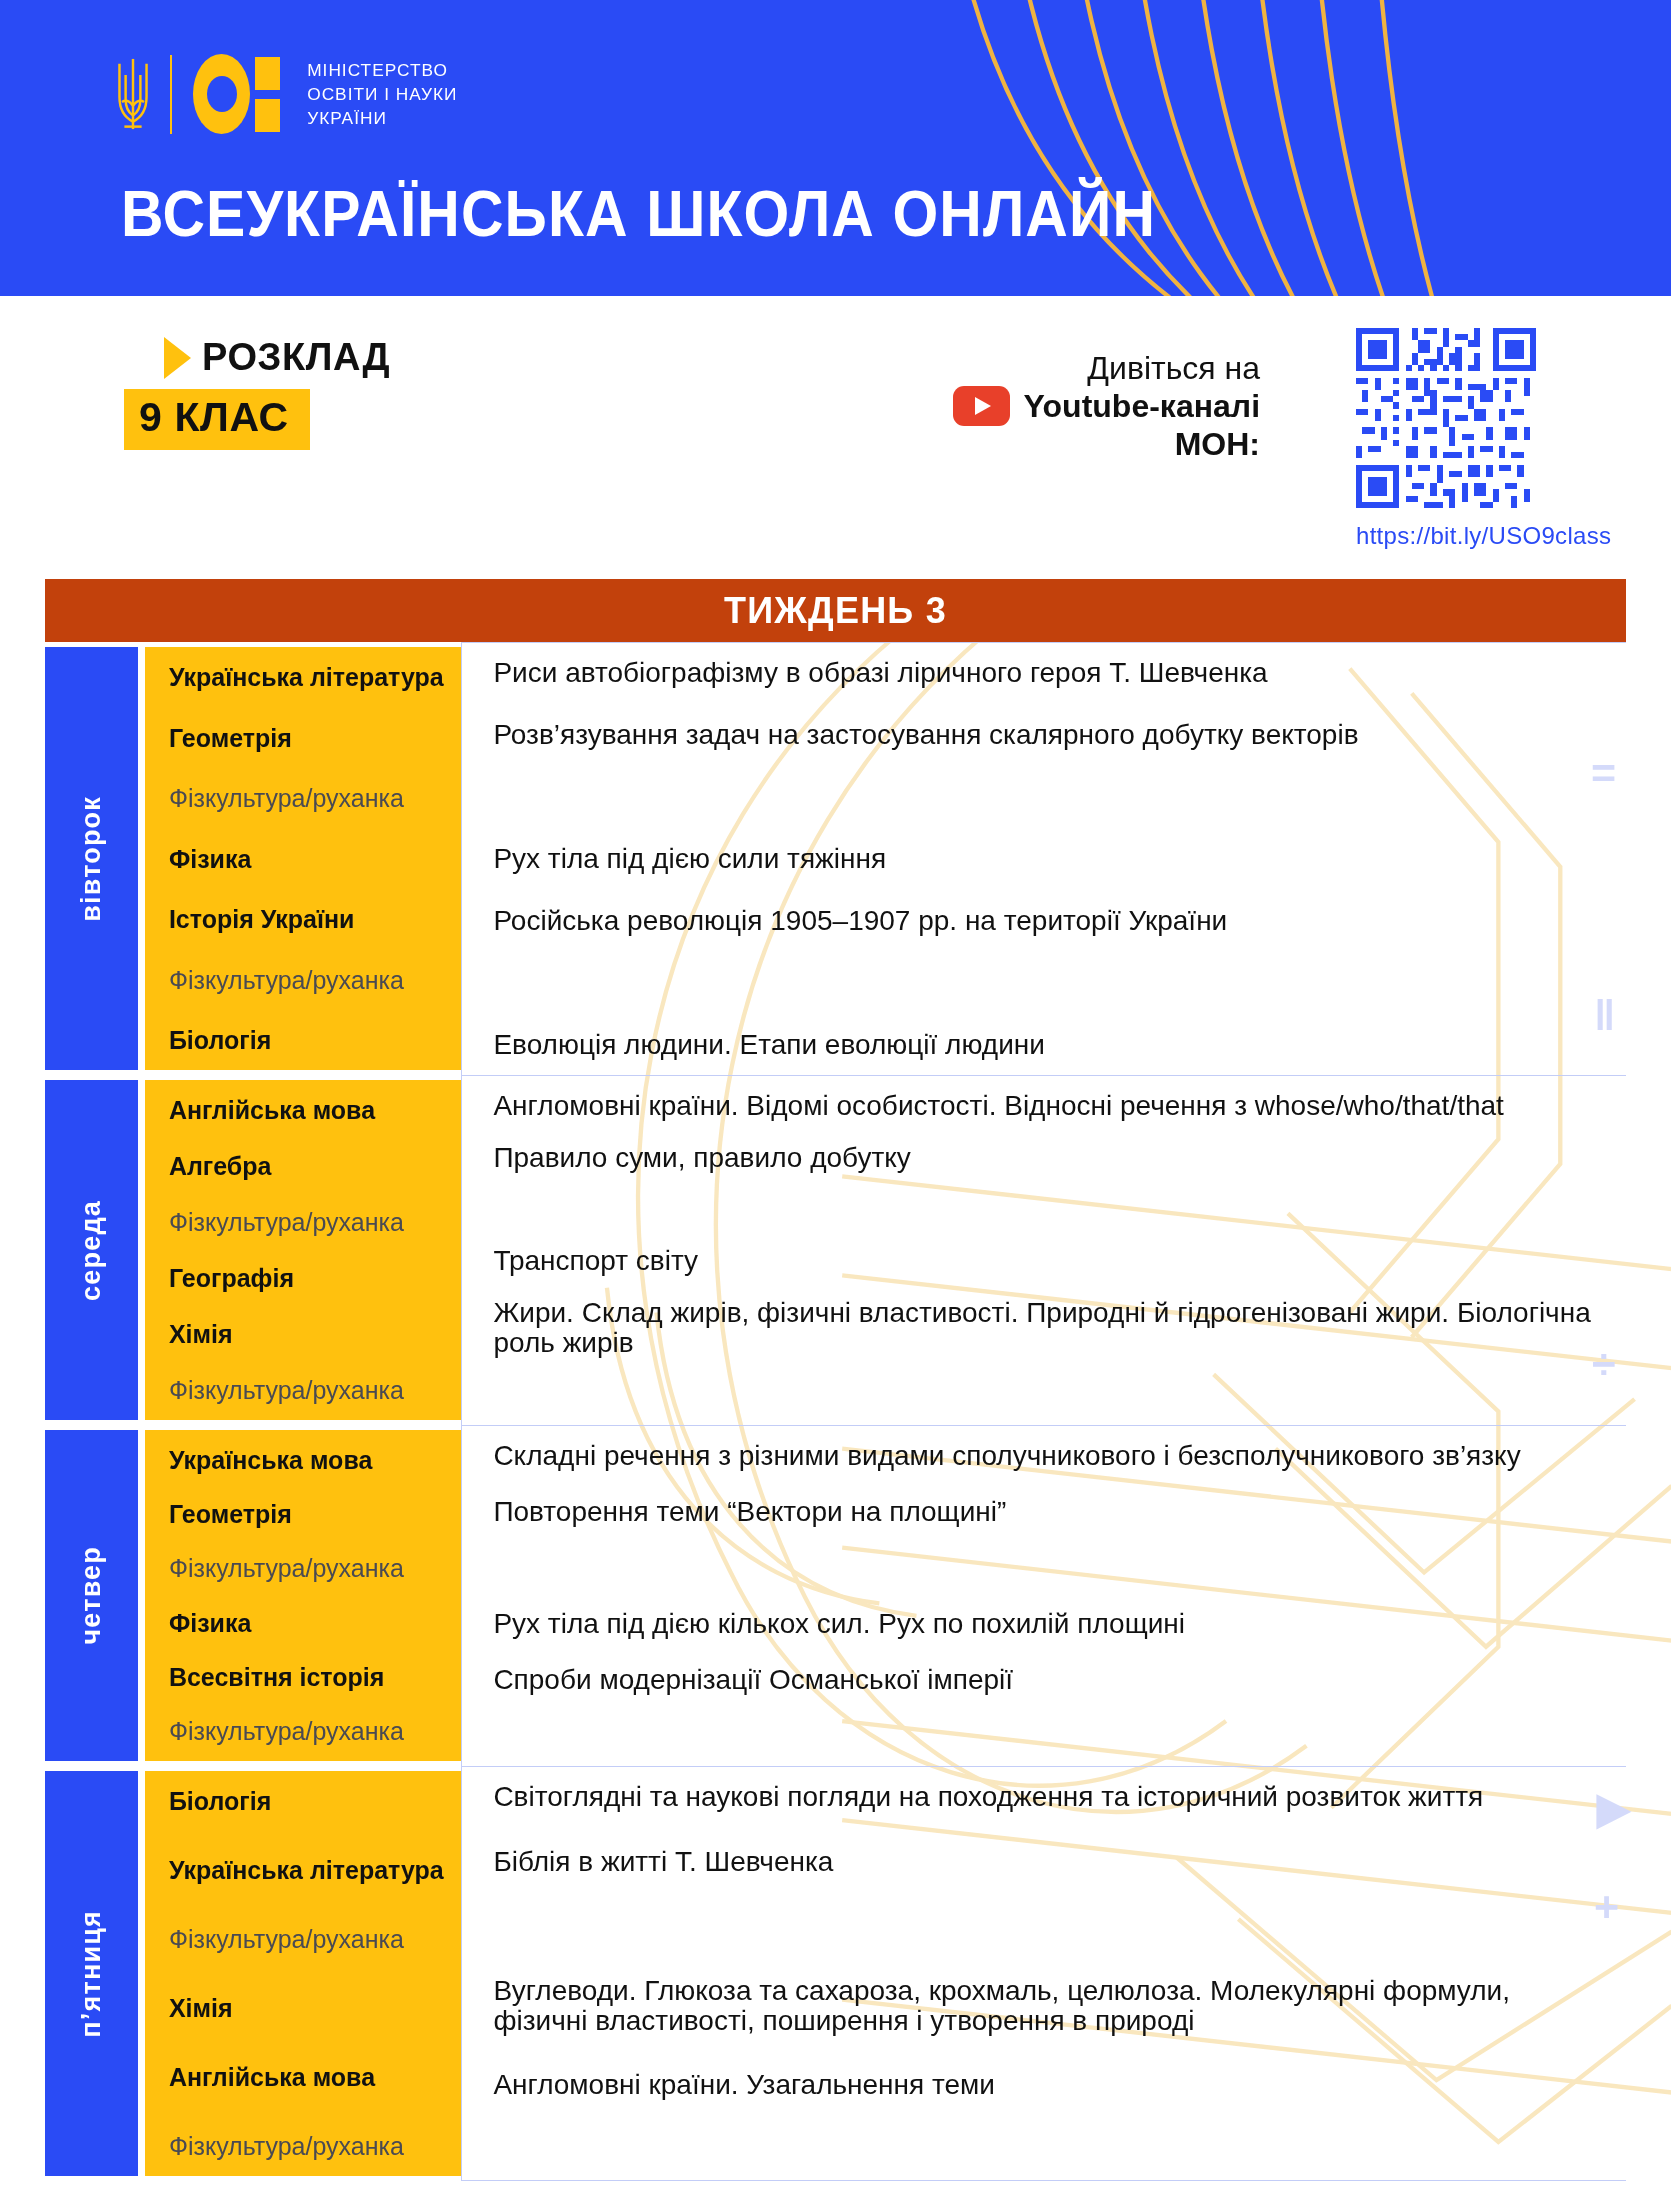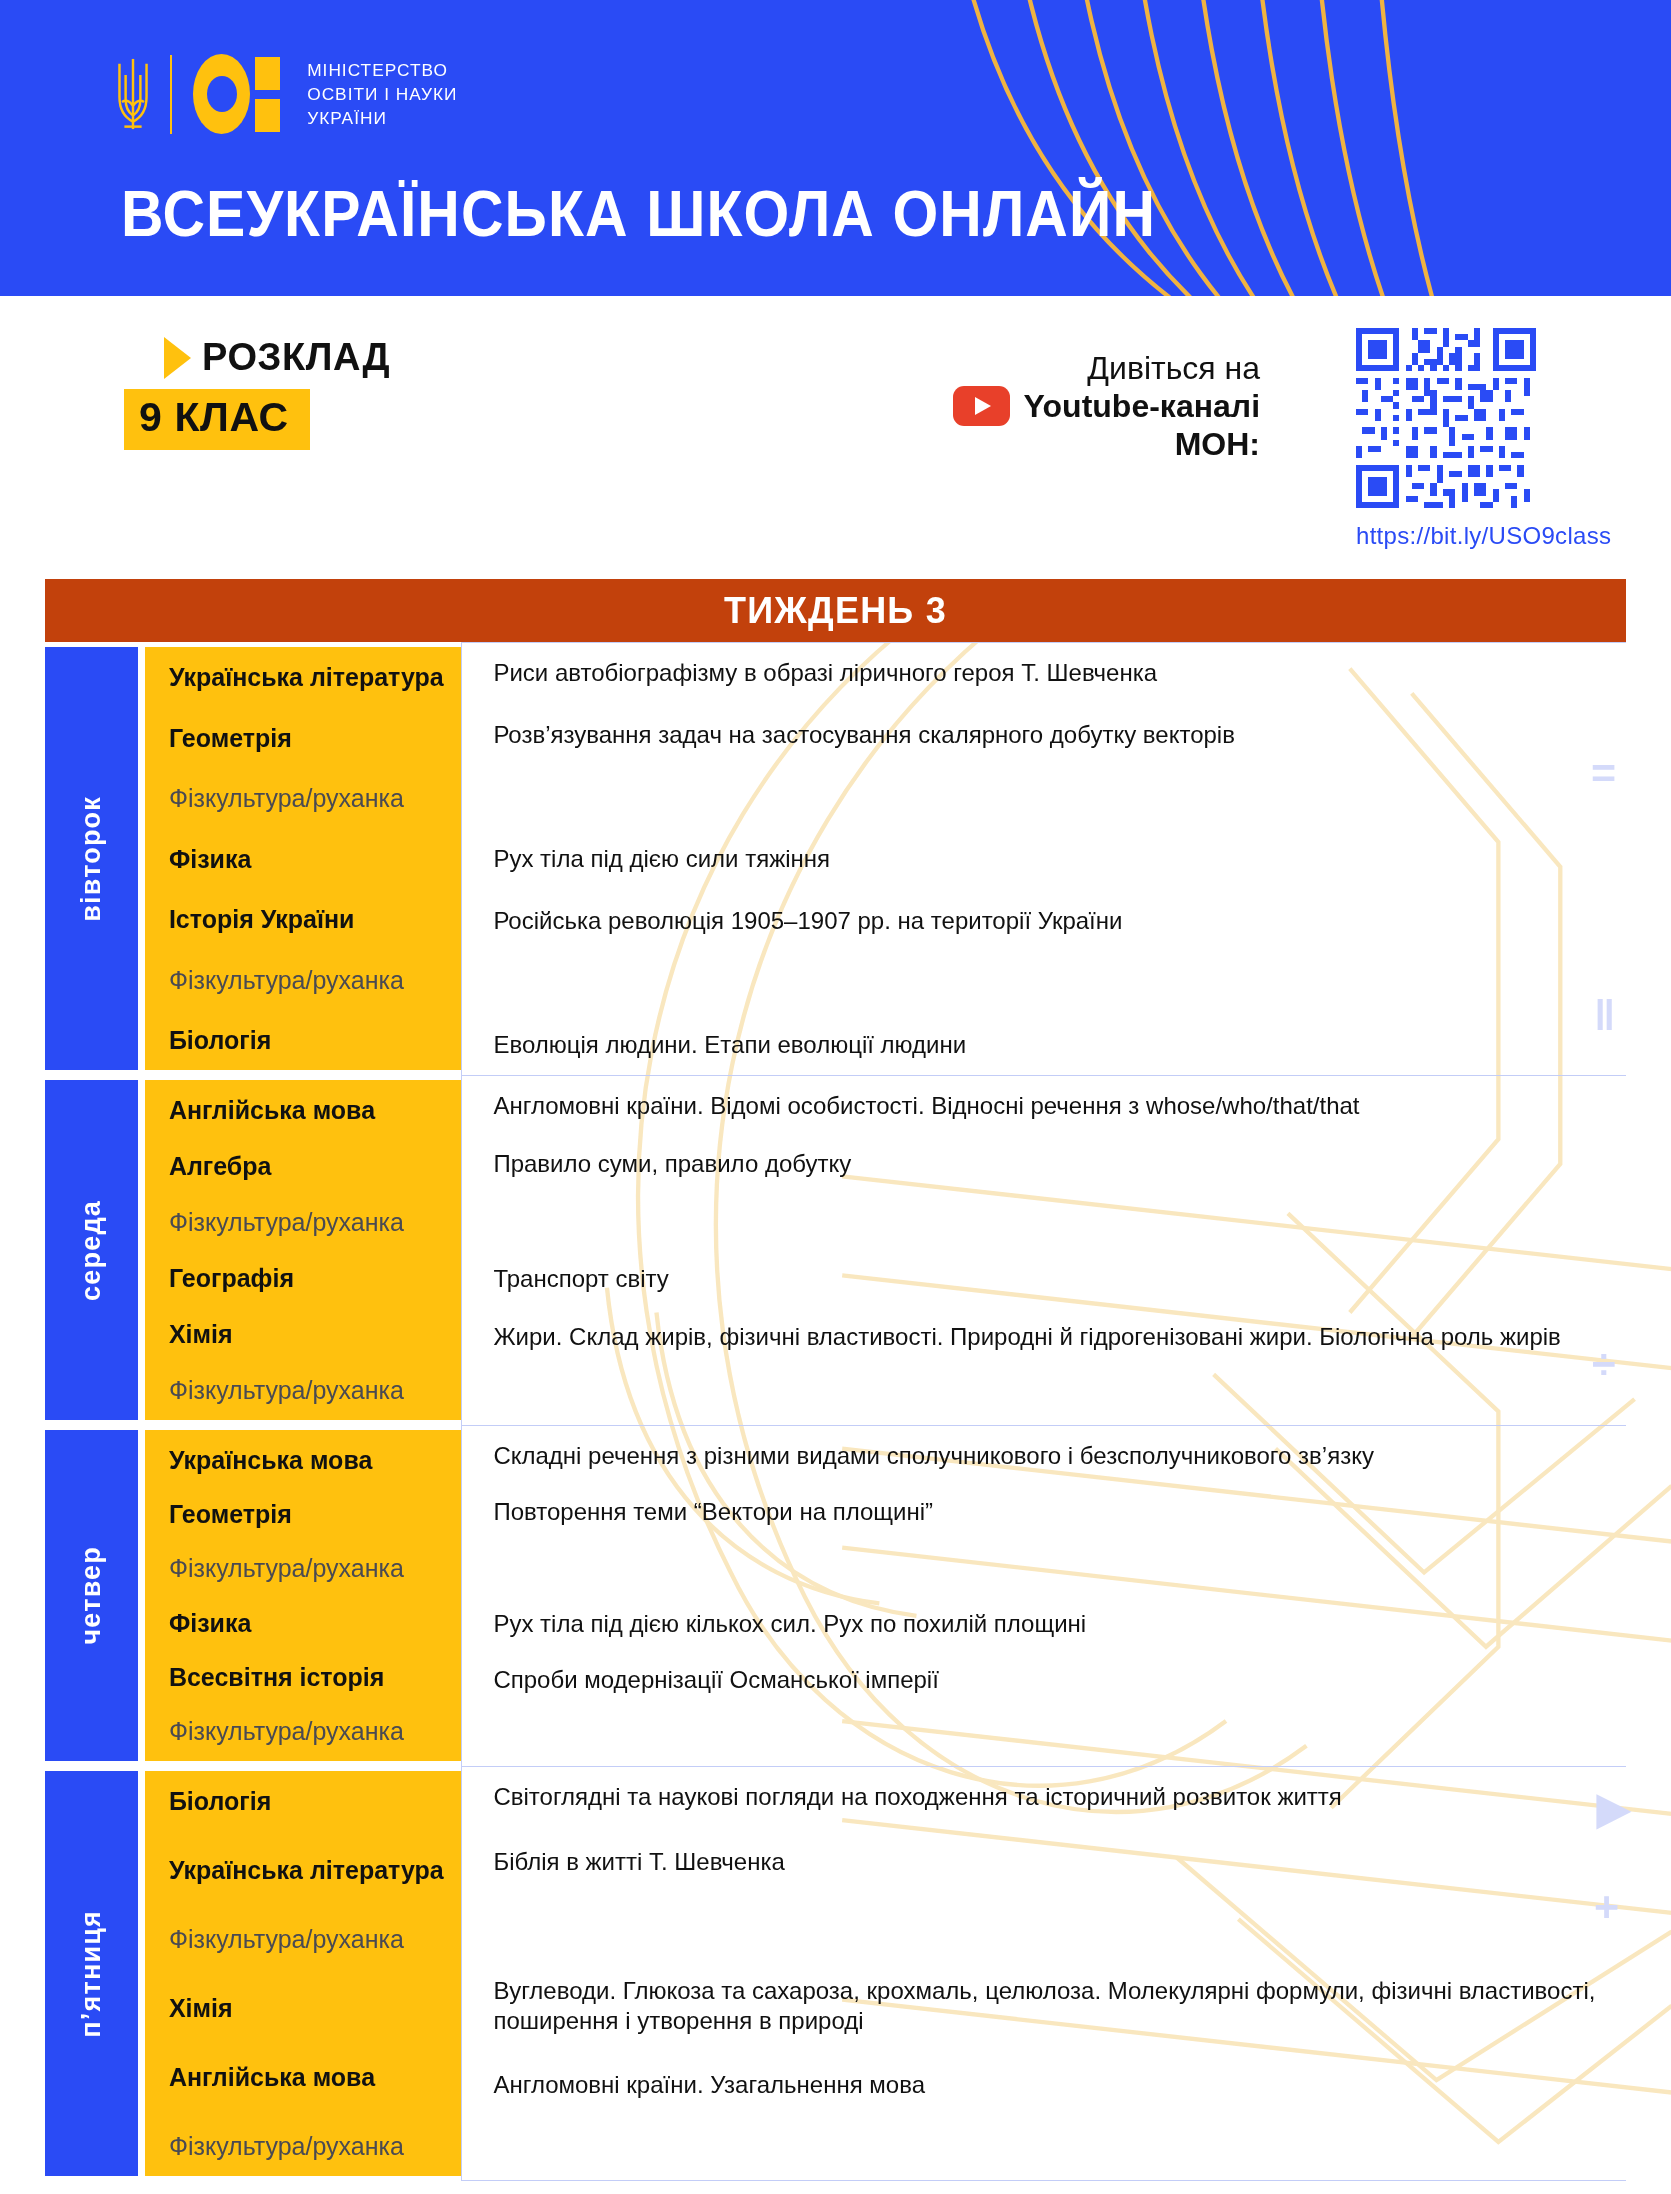--- a/index.html
+++ b/index.html
@@ -147,21 +147,21 @@
   .subject{ font-size:25px; font-weight:bold; color:#111; line-height:30px; }
   .subject.pe{ font-weight:normal; color:#4A4A52; }
 
   .topics{
     flex:1; border-left:1.2px solid #C3CDF7; border-top:1.2px solid #C3CDF7;
     padding:15px 27px 15px 31px;
     display:flex; flex-direction:column; justify-content:space-between;
     position:relative; z-index:2;
   }
   .day-row:last-child .topics{ border-bottom:1.2px solid #C3CDF7;gap:34px; }
-  .topic{ font-size:24px; color:#111; line-height:30px; }
+  .topic{ font-size:28px; color:#111; line-height:30px; }
   .topic.empty{ min-height:30px; }
 
   
   .decor{ position:absolute; left:0; top:582px; width:1672px; height:1612px; z-index:0; pointer-events:none; }
 
   .edge-sym{ position:absolute; color:#D4DAFA; font-weight:bold; z-index:1; }
 </style>
 </head>
 <body>
 
@@ -457,21 +457,21 @@
         <div class="subject pe">Фізкультура/руханка</div>
         <div class="subject">Хімія</div>
         <div class="subject">Англійська мова</div>
         <div class="subject pe">Фізкультура/руханка</div>
       </div>
       <div class="topics">
         <div class="topic">Світоглядні та наукові погляди на походження та історичний розвиток життя</div>
         <div class="topic">Біблія в житті Т. Шевченка</div>
         <div class="topic empty"></div>
         <div class="topic">Вуглеводи. Глюкоза та сахароза, крохмаль, целюлоза. Молекулярні формули, фізичні властивості, поширення і утворення в природі</div>
-        <div class="topic">Англомовні країни. Узагальнення мова</div>
+        <div class="topic">Англомовні країни. Узагальнення теми</div>
         <div class="topic empty"></div>
       </div>
     </div>
   </div>
 
 <div id="edge-symbols">
     <div class="edge-sym" style="left: 1591px; top: 749px; font-size: 43px;">=</div>
     <div class="edge-sym" style="left: 1594px; top: 991px; font-size: 43px;">‖</div>
     <div class="edge-sym" style="left: 1592px; top: 1340px; font-size: 43px;">÷</div>
     <div class="edge-sym" style="left: 1597px; top: 1783px; font-size: 43px;">▶</div>

